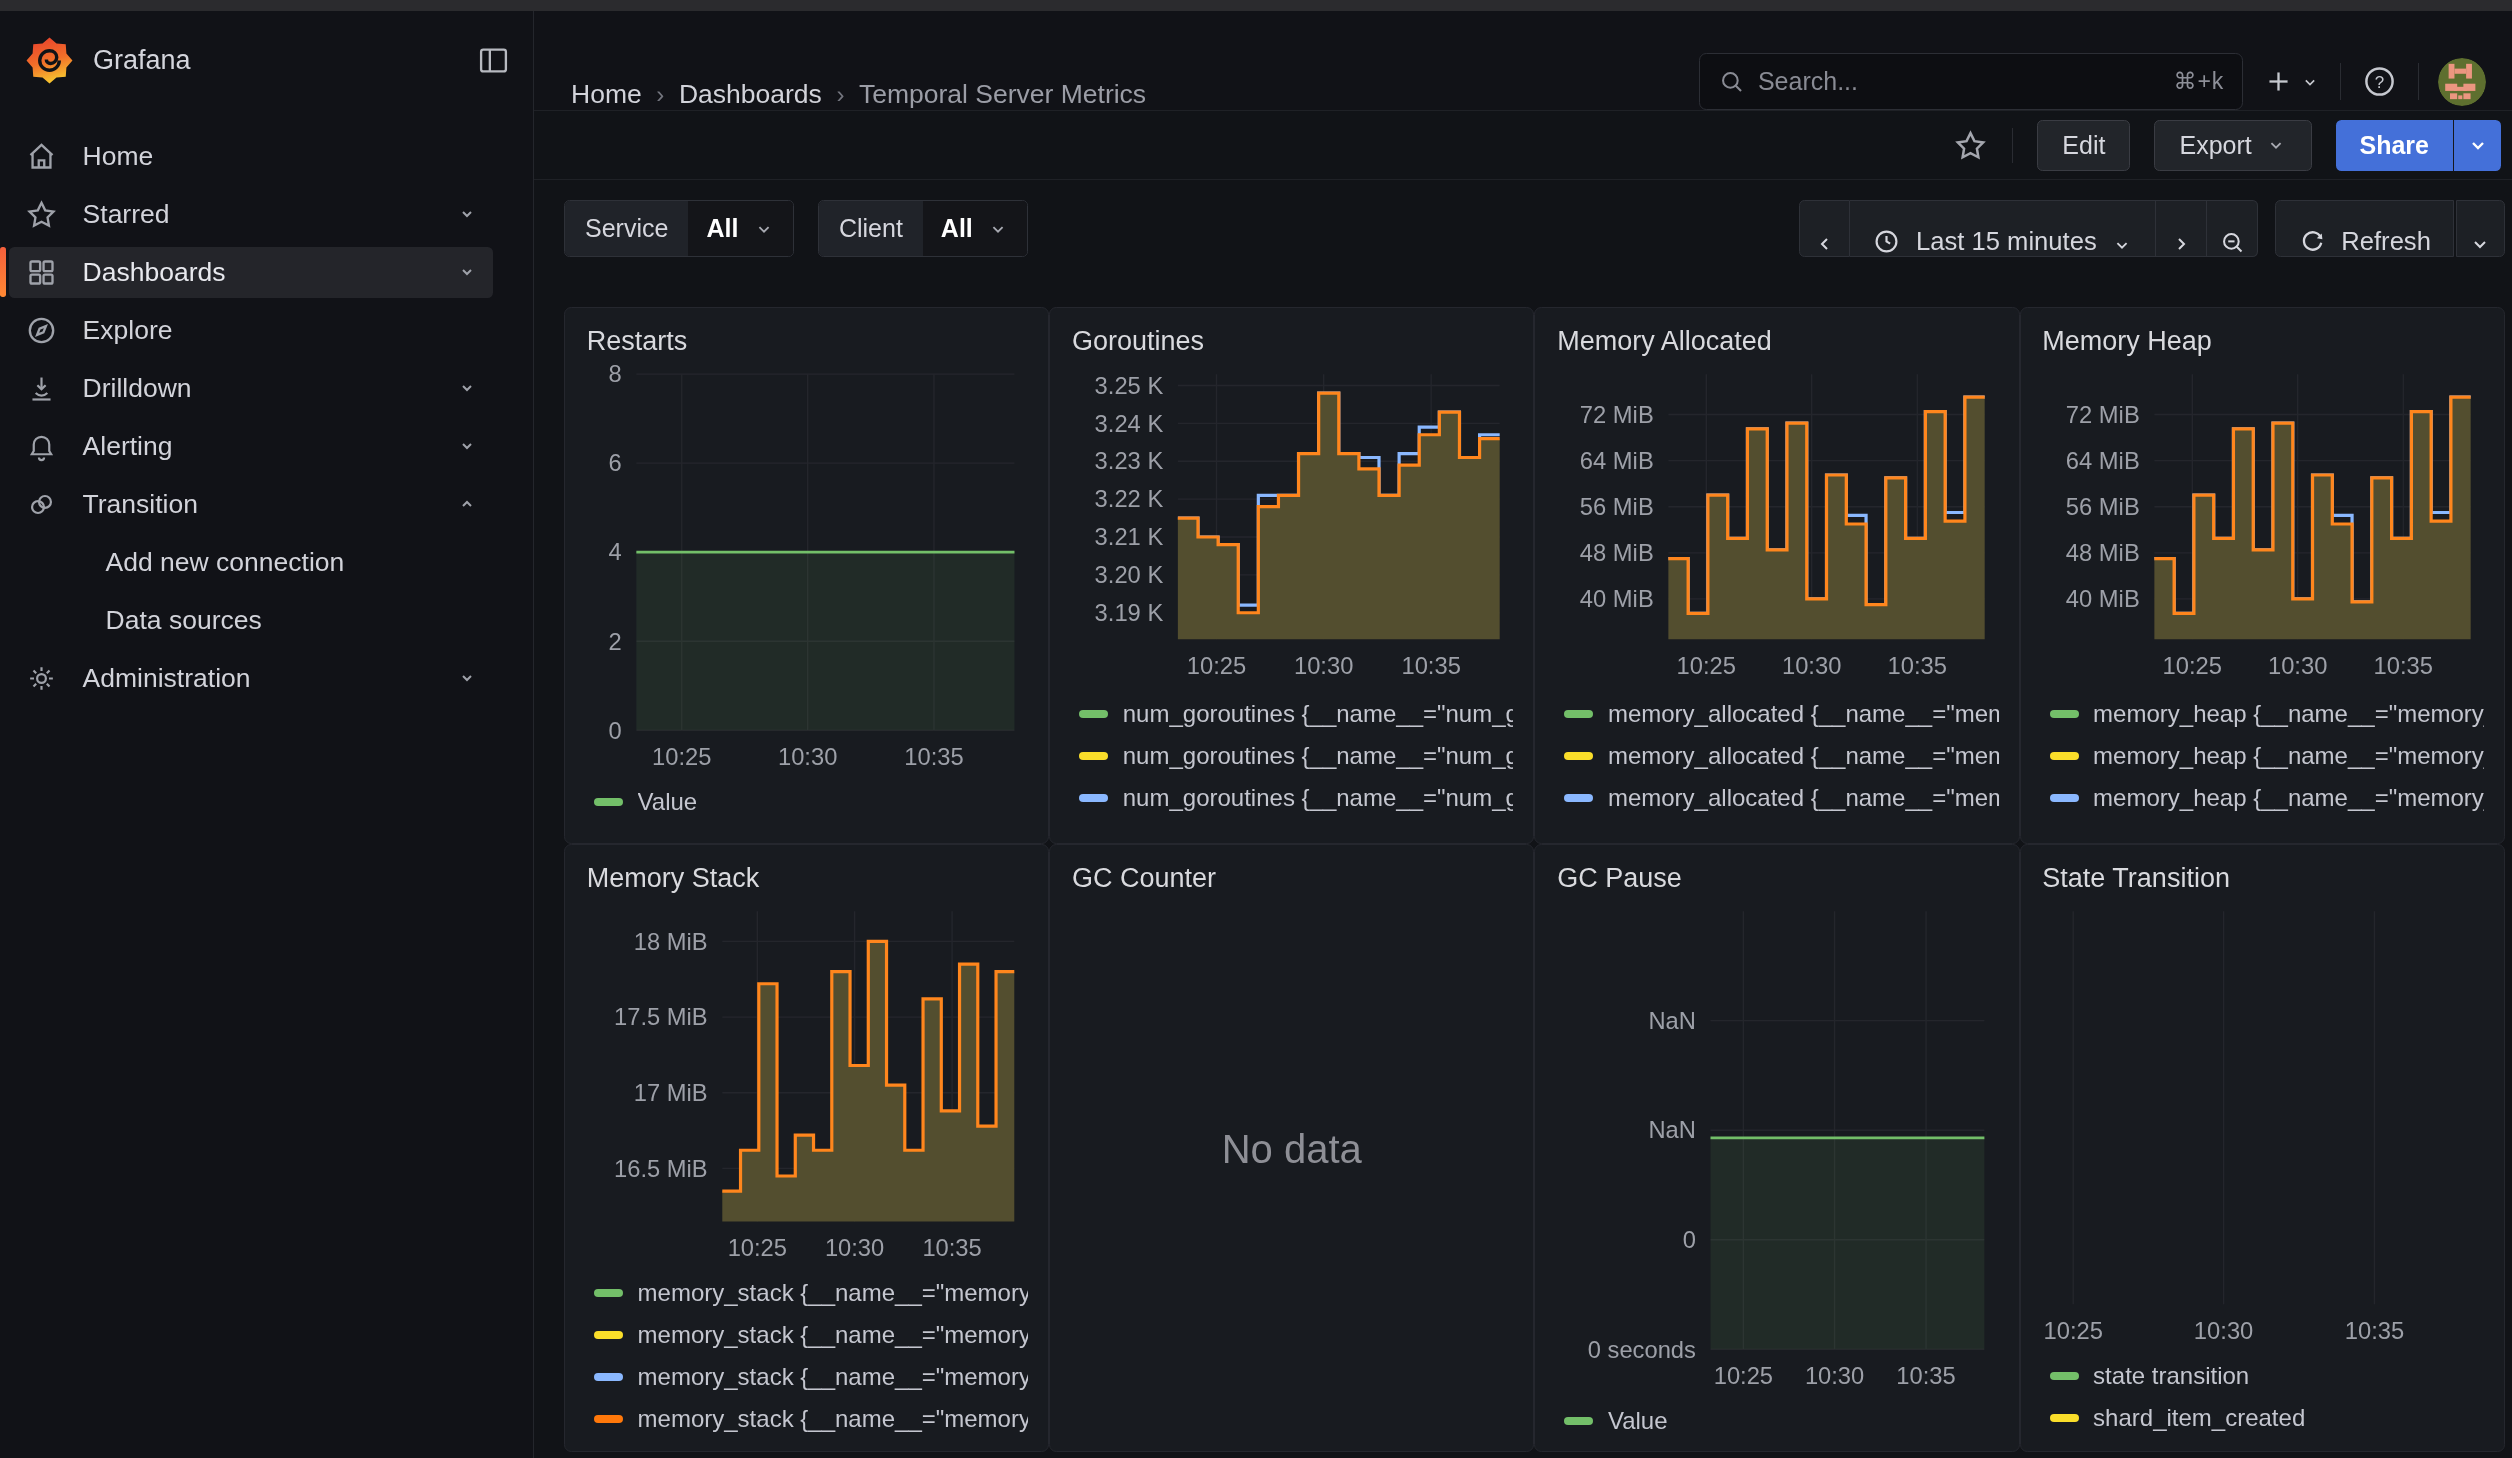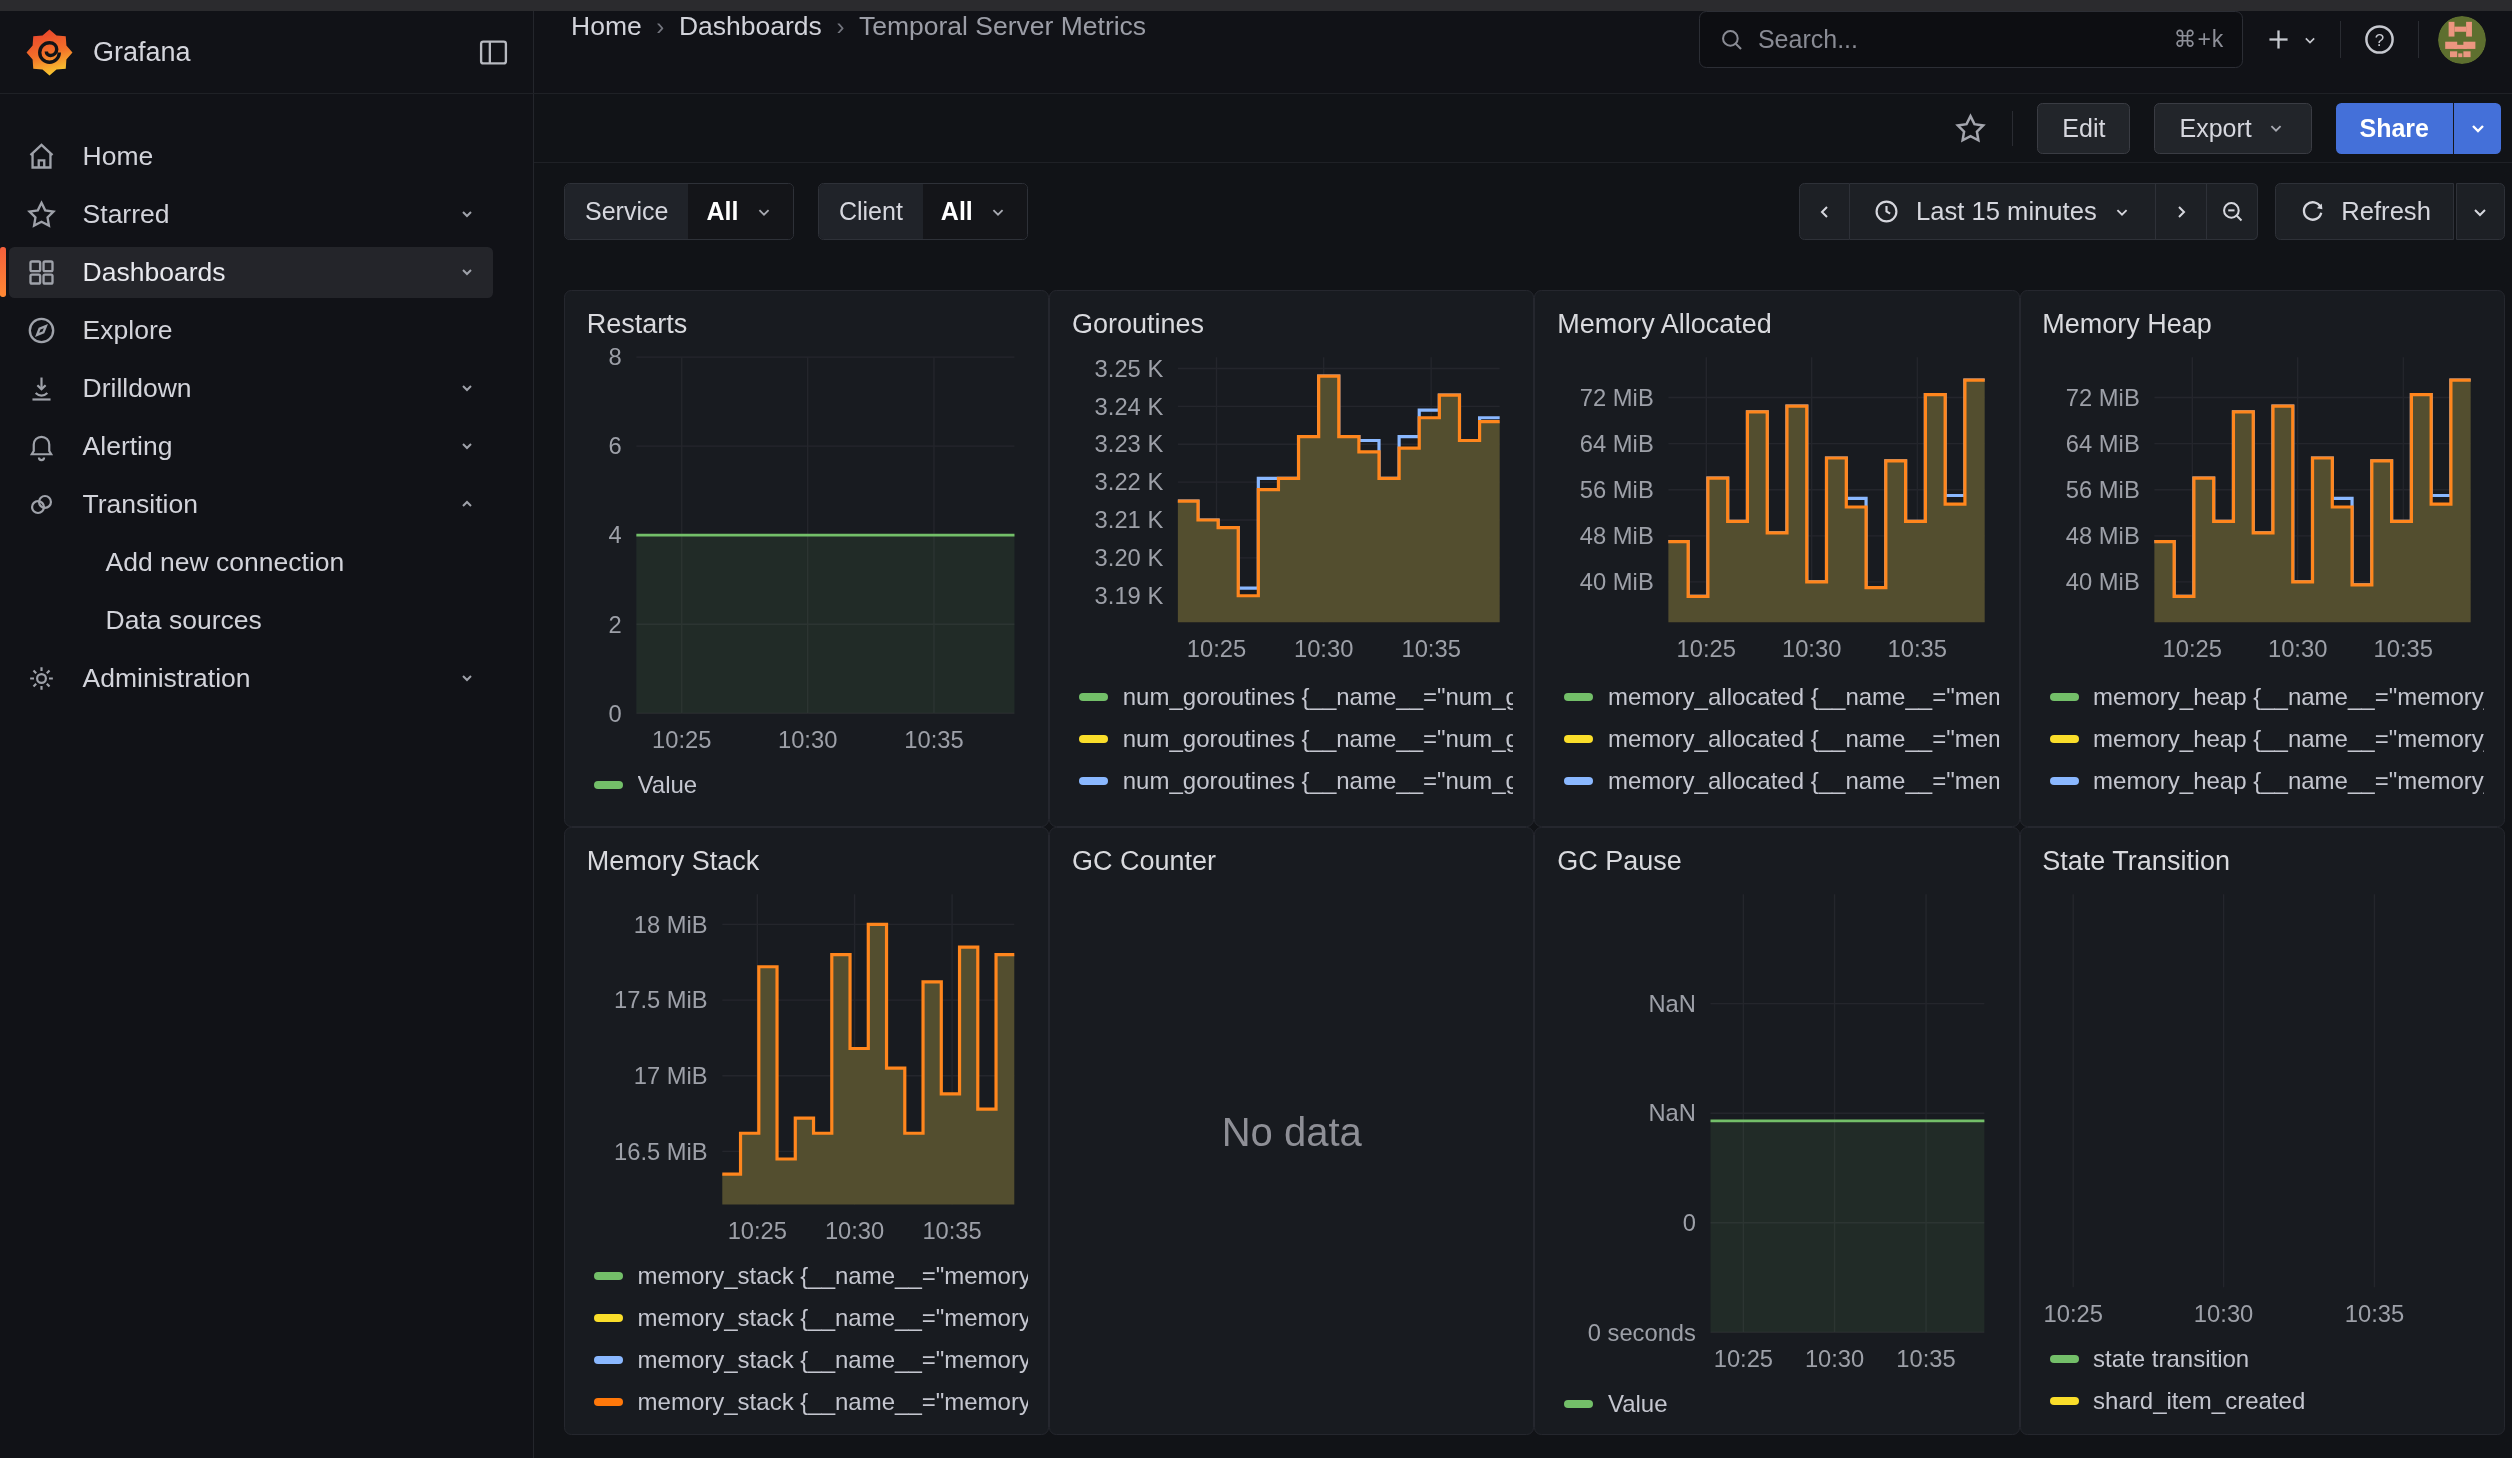--- a/index.html
+++ b/index.html
@@ -2,21 +2,21 @@
 <html style="font-size:14.6px"><head>
 <meta charset="utf-8">
 <style>
   * { margin:0; padding:0; box-sizing:border-box; }
   html,body { width:2512px; height:1458px; overflow:hidden; background:#111317;
     font-family:"Liberation Sans", sans-serif; color:#CCCCDC; }
 
   .topstrip { height:11px; background:#2b2b2e; }
 
   
-  .header { height:83px; display:flex; align-items:flex-start; border-bottom:0.9px solid #1f2126; background:#111217; }
+  .header { height:100px; display:flex; align-items:flex-end; border-bottom:0.9px solid #1f2126; background:#111217; }
   .header-left { width:534px; height:100%; display:flex; align-items:center; padding:0 22px 0 24px; border-right:0.9px solid #24262c; }
   .logo { width:51px; height:51px; flex:none; }
   .brand { font-size:27px; font-weight:400; color:#d4d5dc; margin-left:18px; }
   .toggle-btn { margin-left:auto; color:#b7b9c0; display:flex; cursor:pointer; }
   .breadcrumb { display:flex; align-items:center; gap:14.6px; margin-left:37px; font-size:26.5px; }
   .crumb { color:#d2d3da; cursor:pointer; }
   .crumb.current { color:#9b9da6; }
   .crumb-sep { color:#73757e; font-size:24px; }
   .header-right { margin-left:auto; display:flex; align-items:center; padding-right:25.6px; gap:20px; }
   .searchbox { width:544px; height:57px; background:#0d0e12; border:0.9px solid #2c2e35; border-radius:7.3px;
@@ -58,21 +58,21 @@
 
   
   .dash { margin-left:534px; padding:20px 7.3px 0 30px; }
   .filters { display:flex; align-items:center; }
   .chip { display:flex; height:57px; border:0.9px solid #2e3138; border-radius:5.5px; overflow:hidden; margin-right:24px; }
   .chip-label { display:flex; align-items:center; padding:0 20px; background:#202329; font-size:25px; color:#d6d7de; }
   .chip-value { display:flex; align-items:center; gap:14.6px; padding:0 18px; background:#141519; font-size:25px;
     font-weight:600; color:#ffffff; cursor:pointer; }
   .chip-value .caret { color:#a8aab2; }
   .timegroup { margin-left:auto; display:flex; align-items:center; }
-  .tbtn { height:57px; background:#1d2025; border:0.9px solid #2e3138; display:flex; align-items:center;
+  .tbtn { height:57px; background:#1d2025; border:0.9px solid #2e3138; display:flex; align-items:flex-end;
     justify-content:center; color:#d6d7de; cursor:pointer; }
   .tbtn.sq { width:51px; }
   .tbtn.first { border-radius:5.5px 0 0 5.5px; }
   .tbtn.mid { border-left:none; }
   .tbtn.last { border-radius:0 5.5px 5.5px 0; border-left:none; }
   .timerange { padding:0 22px; gap:14.6px; font-size:25.6px; border-left:none; }
   .refresh-group { display:flex; margin-left:16.4px; }
   .refresh-main { border-radius:5.5px 0 0 5.5px; padding:0 22px; gap:14.6px; font-size:25.6px; }
   .refresh-caret { width:49px; border-radius:0 5.5px 5.5px 0; border-left:0.9px solid #2e3138; margin-left:1.8px; }
 

